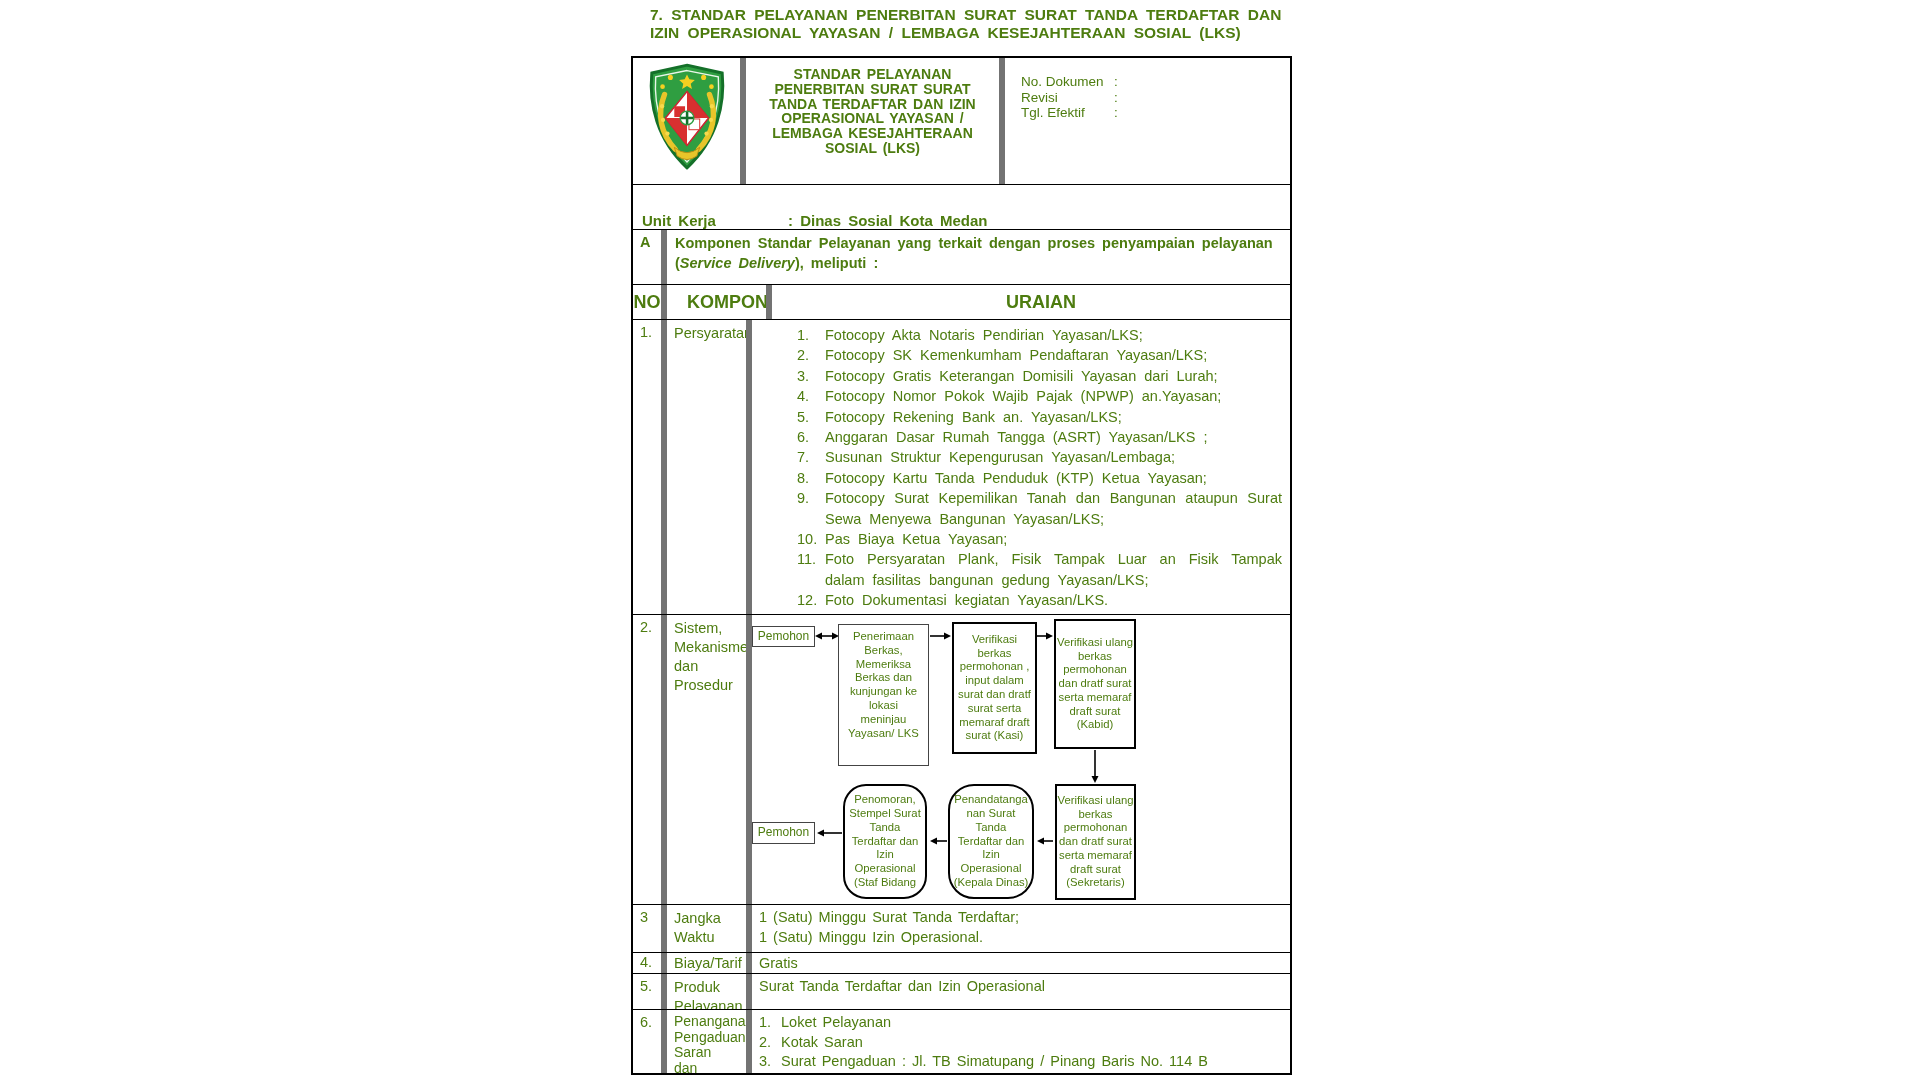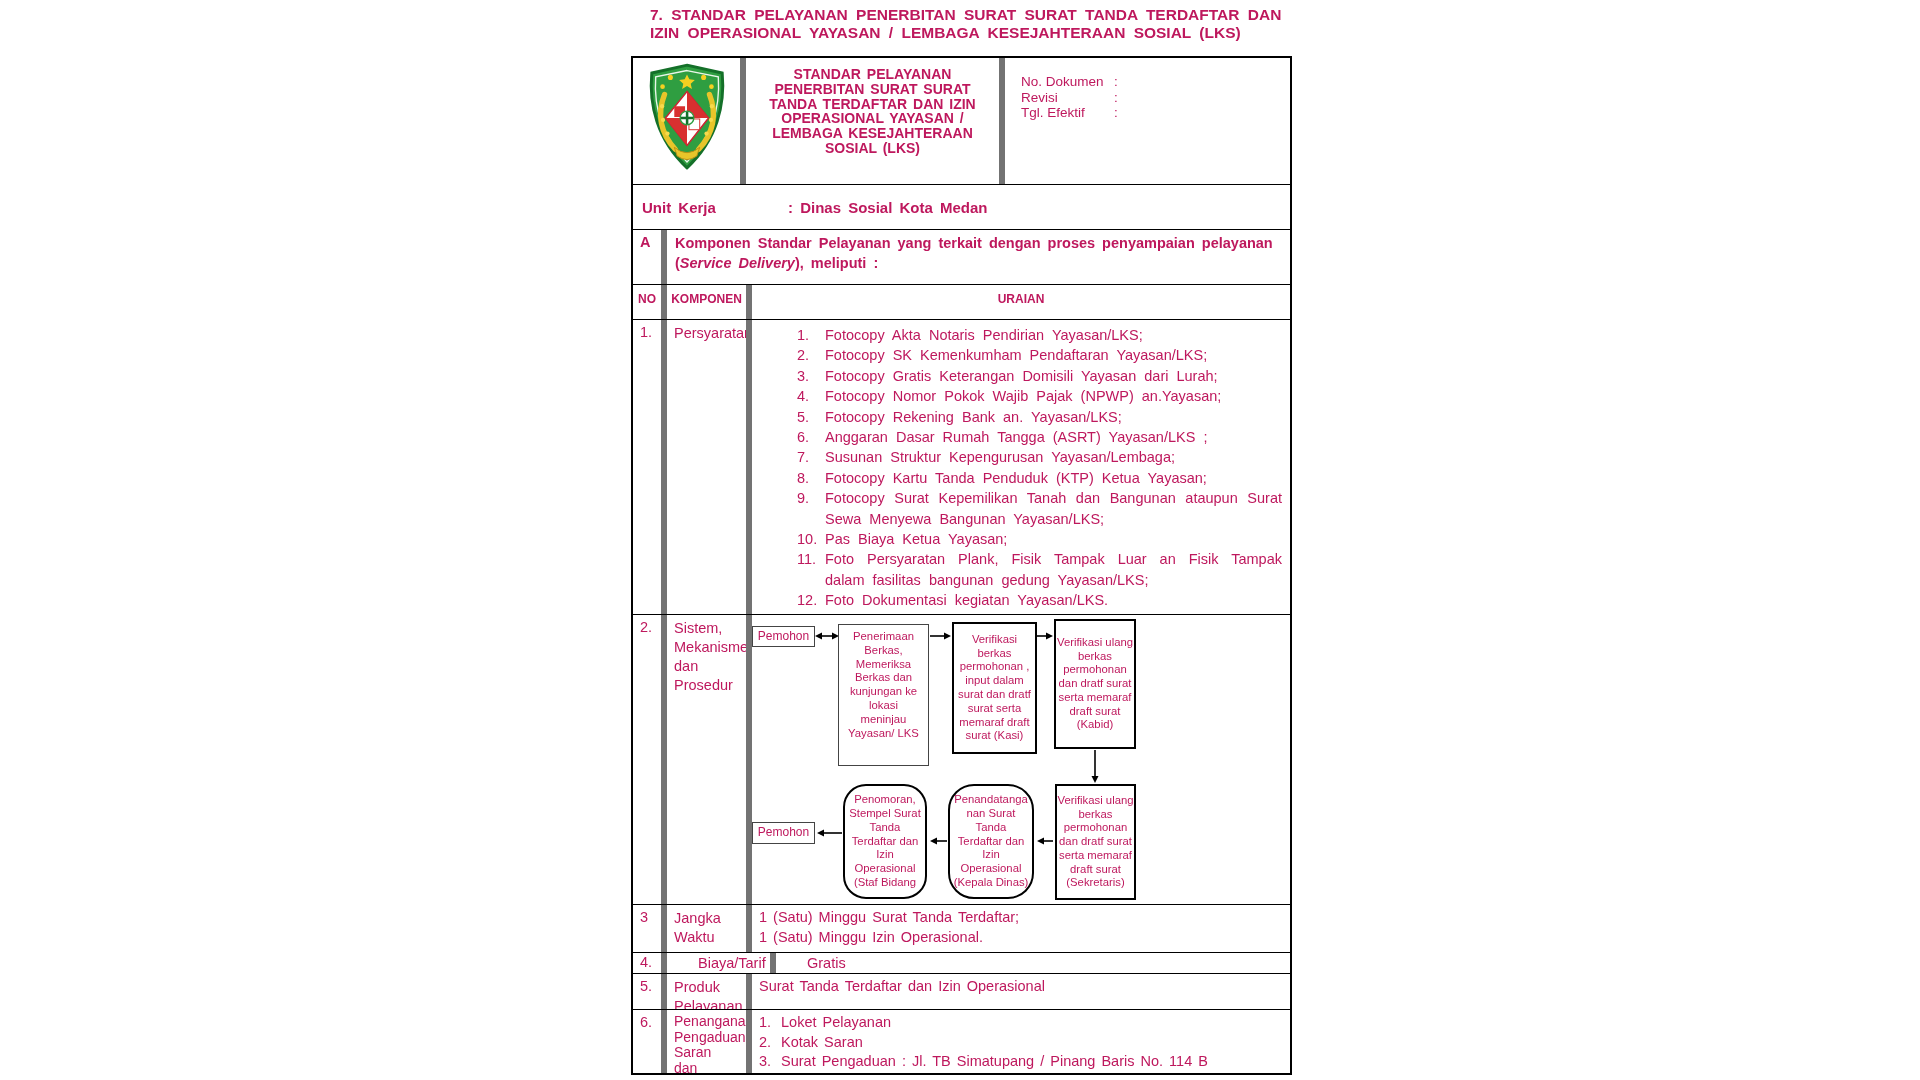--- a/index.html
+++ b/index.html
@@ -1,47 +1,47 @@
 <!DOCTYPE html>
 <html><head>
 <meta charset="utf-8">
 <style>
   html,body{margin:0;padding:0;background:#ffffff;}
   .page{position:relative;width:1772px;height:1080px;background:#fff;overflow:hidden;
-        font-family:"Liberation Sans",sans-serif;color:#be185d;}
+        font-family:"Liberation Sans",sans-serif;color:#4d7c0f;}
   .main-title{position:absolute;left:650px;top:6px;width:644px;
         font-weight:bold;font-size:15.5px;line-height:18px;word-spacing:4px;white-space:pre-line;}
   .doc{position:absolute;left:631px;top:56px;width:657px;border:2px solid #000;background:#fff;}
   .row{display:flex;border-bottom:1px solid #000;box-sizing:border-box;overflow:hidden;}
   .row.last{border-bottom:none;}
   .cell{box-sizing:border-box;overflow:hidden;}
   .brd-r{border-right:6px solid #737373;}
 
   
   .r-head{height:127px;}
   .h-logo{width:113px;display:flex;align-items:flex-start;justify-content:center;padding-top:5px;}
   .h-title{width:259px;text-align:center;font-weight:bold;font-size:14px;line-height:14.8px;
            padding-top:9px;white-space:pre-line;word-spacing:2px;}
   .h-meta{flex:1;padding:16px 0 0 16px;font-size:13.5px;line-height:15.5px;}
   .meta-line{display:flex;}
   .meta-label{width:93px;}
 
   
-  .r-unit{height:45px;align-items:center;font-weight:bold;font-size:15px;word-spacing:3px;padding-left:9px;}
+  .r-unit{height:45px;align-items:flex-end;font-weight:bold;font-size:15px;word-spacing:3px;padding-left:9px;}
   .uk-label{width:146px;}
 
   
   .r-a{height:55px;}
   .c-no{width:34px;padding:4px 0 0 7px;font-size:14.5px;}
   .a-no{text-align:left;font-weight:bold;}
   .a-text{flex:1;padding:4px 10px 0 8px;font-weight:bold;font-size:14.5px;line-height:19.5px;word-spacing:3px;}
   .a-text .it{font-style:italic;}
 
   
-  .r-cols{height:35px;font-weight:bold;font-size:12px;}
+  .r-cols{height:35px;font-weight:bold;font-size:18px;gap:20px;}
   .r-cols .cell{padding-top:7px;text-align:center;}
   .col-no{width:34px;}
   .c-komp{width:85px;}
   .c-ur{flex:1;}
 
   
   .komp-val{padding:4px 10px 0 7px;font-size:14.5px;line-height:19px;white-space:pre-line;}
   .ur-pad{padding:3px 8px 0 7px;font-size:14.5px;line-height:19.5px;word-spacing:2px;}
 
   .r1{height:295px;}
@@ -54,21 +54,21 @@
   .flow{position:relative;}
   .box{position:absolute;background:#fff;border:1px solid #444;display:flex;align-items:center;justify-content:center;
        text-align:center;font-size:11.3px;line-height:13.8px;white-space:pre-line;box-sizing:border-box;}
   .box.thick{border:2.5px solid #000;}
   .box.small{font-size:12px;}
   .box.toppad{align-items:flex-start;padding-top:5px;}
   .flow svg{position:absolute;left:0;top:0;pointer-events:none;}
 
   .r3{height:48px;}
   .r4{height:21px;}
-  .r4 .ur-pad,.r4 .komp-val{padding-top:1px;margin-left:24px;}
+  .r4 .ur-pad,.r4 .komp-val{padding-top:1px;}
   .r4 .c-no{padding-top:1px;}
   .r5{height:36px;}
   .r6{height:63px;}
   .r6 .komp-val{white-space:pre-wrap;font-size:14px;line-height:15.5px;}
   .li2{display:flex;font-size:14.5px;line-height:19.5px;}
   .li2 .num{width:22px;flex:none;}
 </style>
 </head>
 <body>
 

